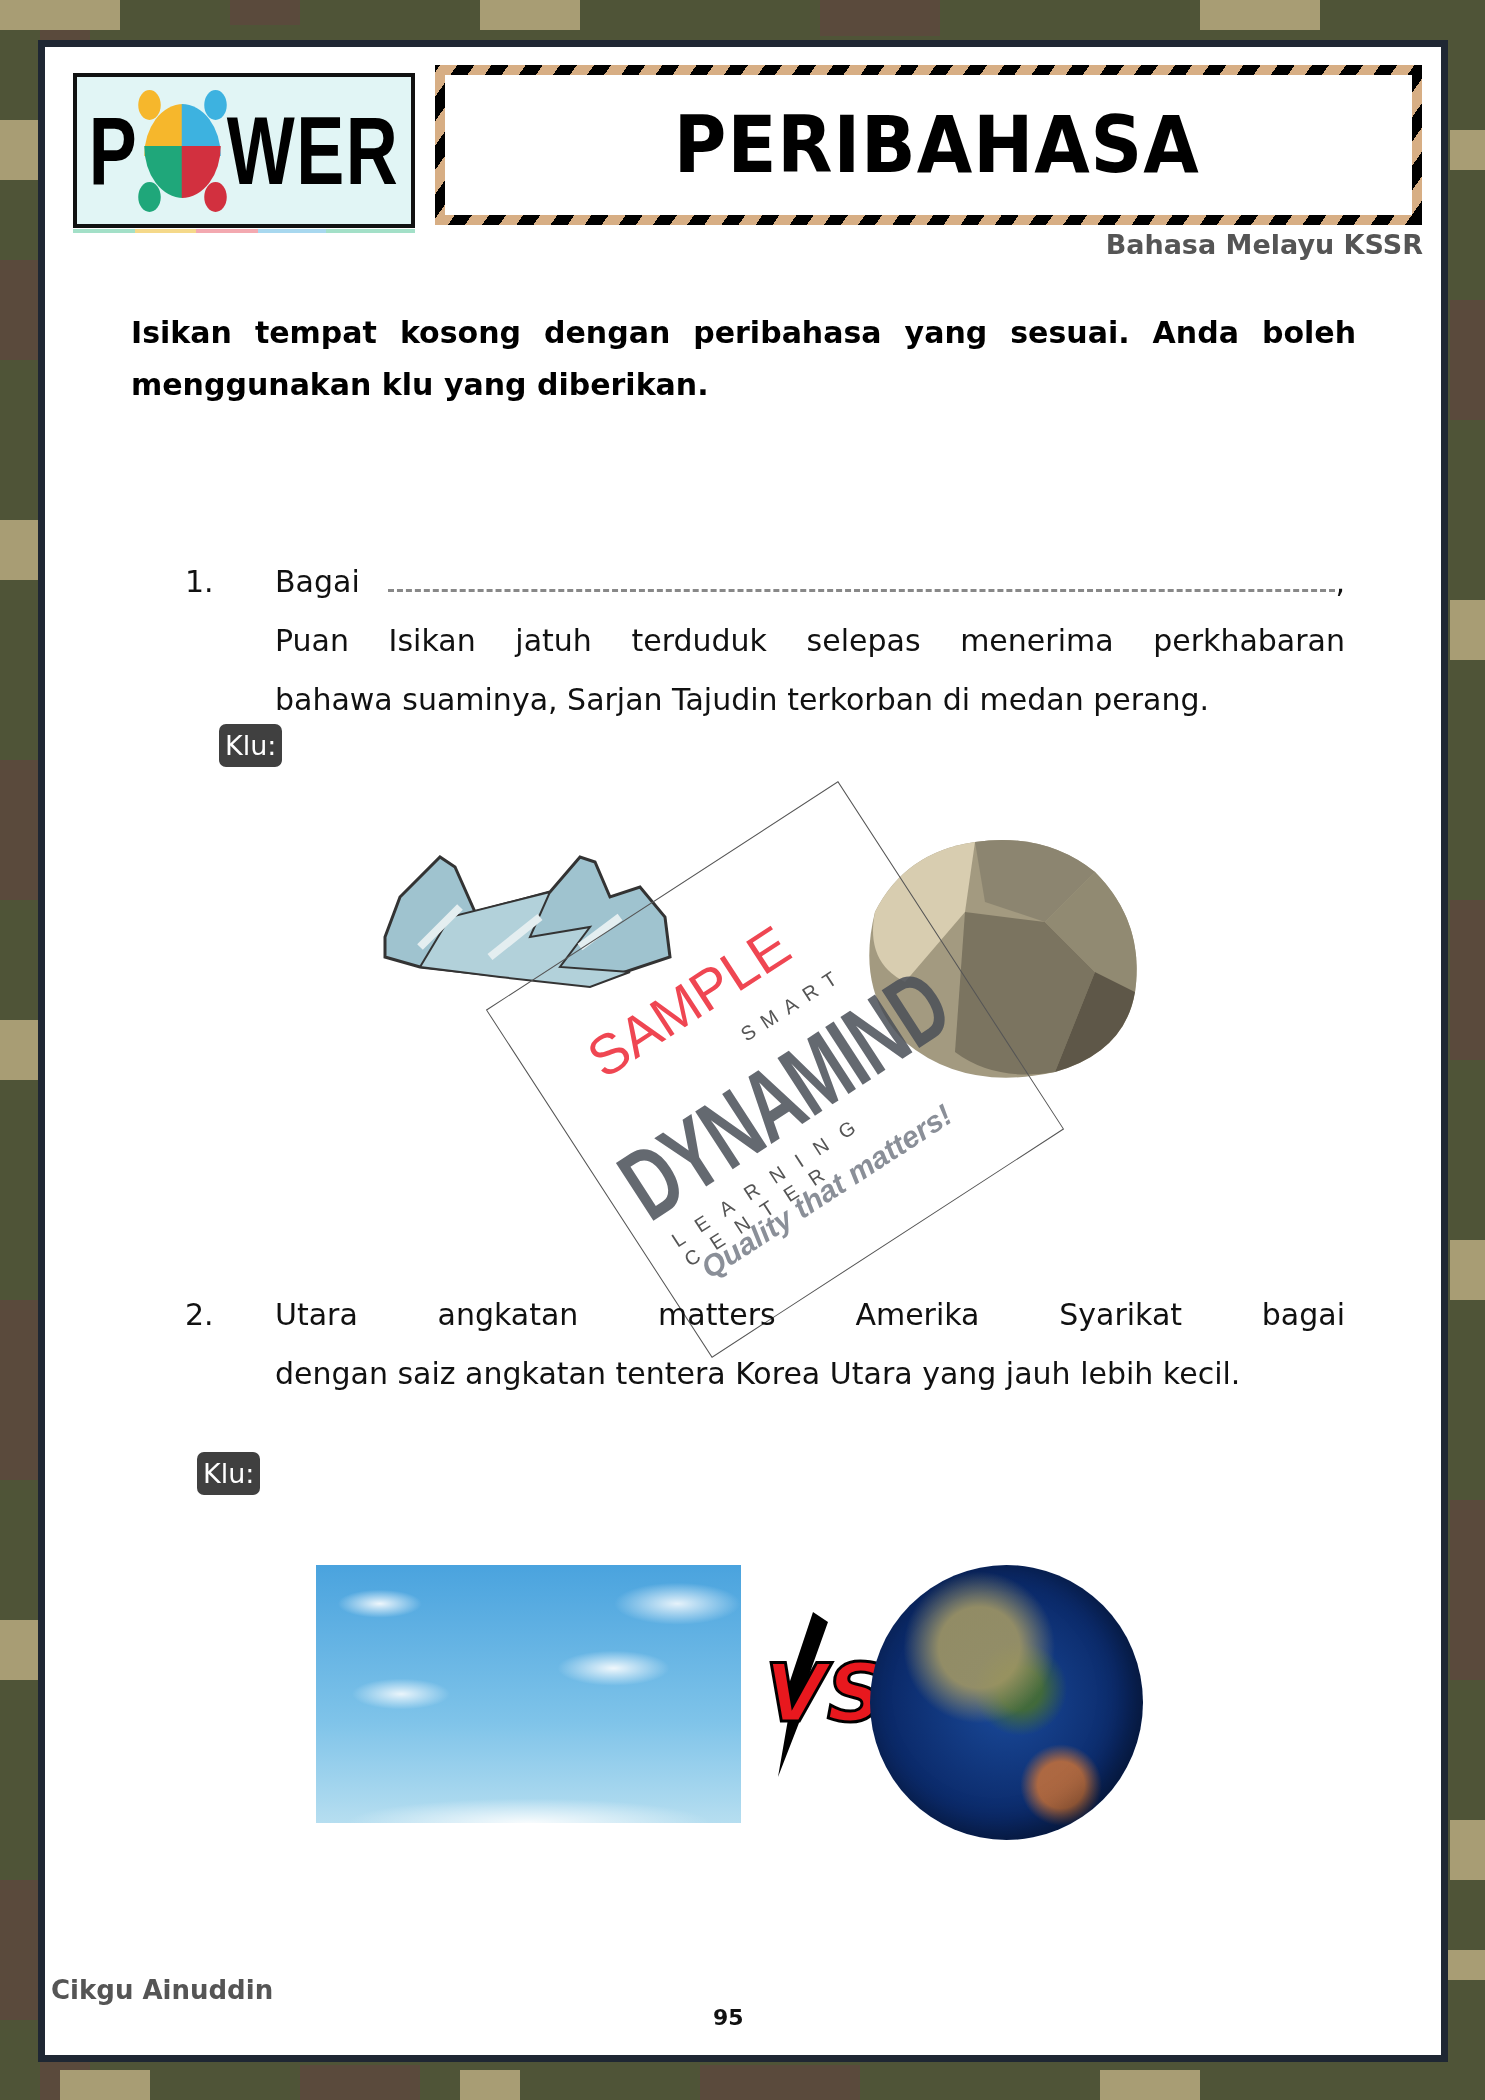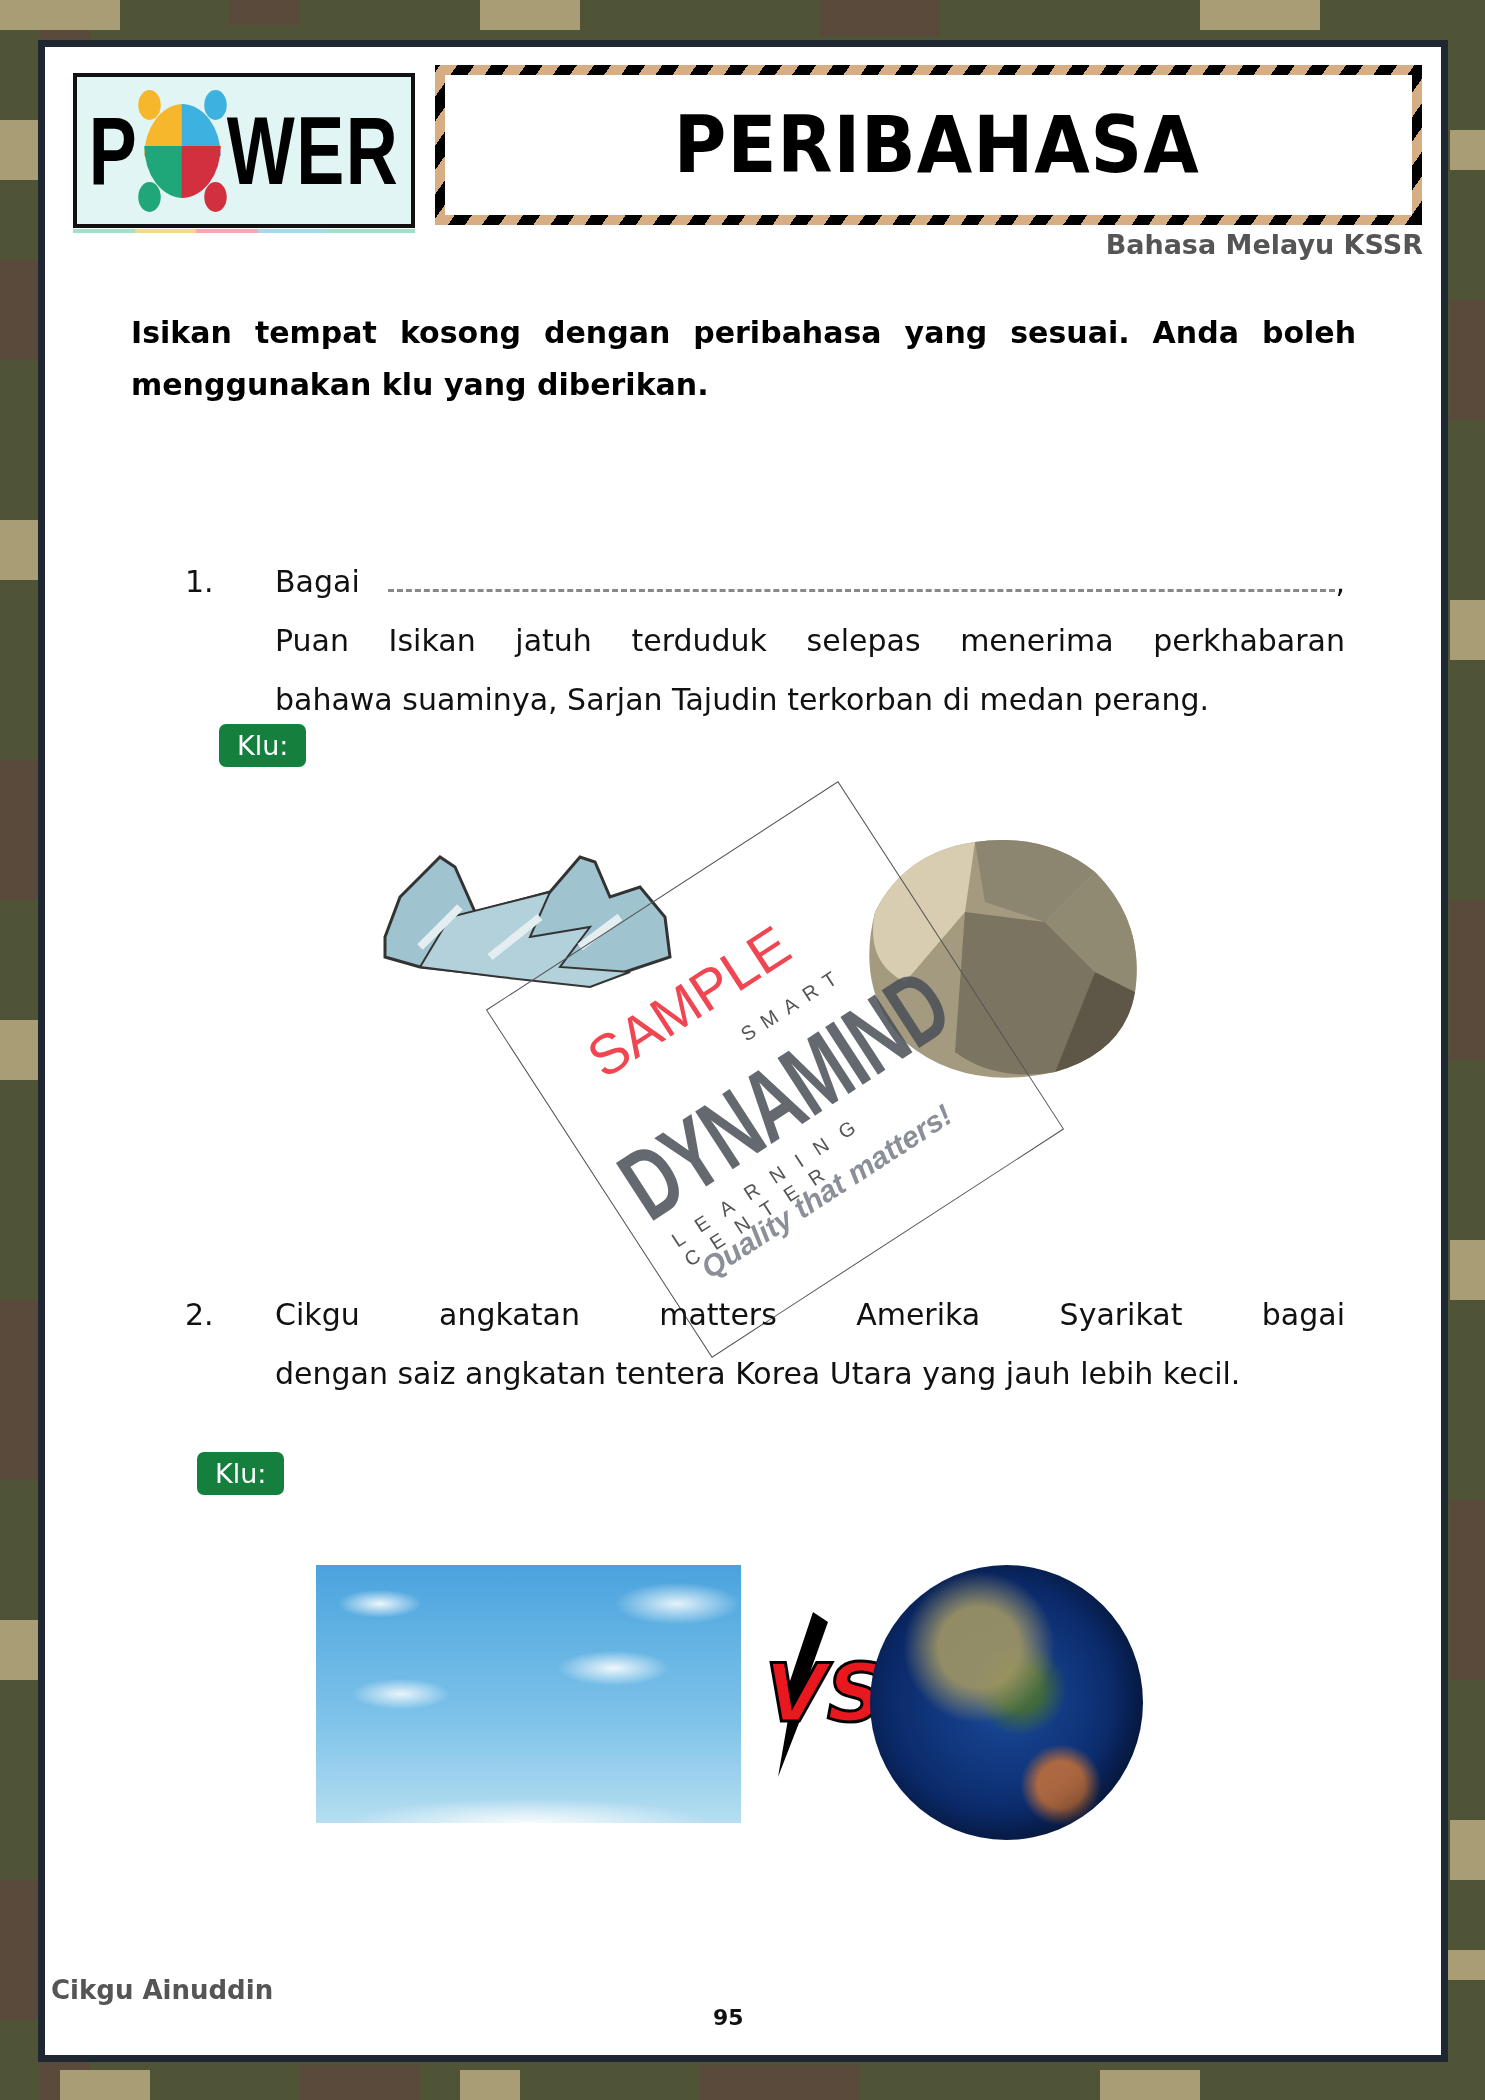--- a/index.html
+++ b/index.html
@@ -77,23 +77,23 @@
   }
   .q-num { position: absolute; left: 0; top: 0; }
   .q-body { margin-left: 90px; text-align: justify; }
   .q-line { display: flex; justify-content: space-between; align-items: center; }
   .blank {
     display: inline-block; border-bottom: 3px dashed #888;
     height: 20px; vertical-align: baseline;
   }
   .klu {
     position: absolute;
-    background: #15803d; color: #fff;
+    background: #404040; color: #fff;
     font-family: "DejaVu Sans", sans-serif; font-size: 27px;
-    padding: 6px 18px; border-radius: 7px;
+    padding: 6px 6px; border-radius: 7px;
   }
   
   .img-box { position: absolute; }
   .sky {
     background:
       radial-gradient(ellipse 60px 20px at 15% 15%, rgba(255,255,255,0.9), transparent 70%),
       radial-gradient(ellipse 80px 25px at 70% 40%, rgba(255,255,255,0.9), transparent 70%),
       radial-gradient(ellipse 70px 22px at 20% 50%, rgba(255,255,255,0.85), transparent 70%),
       radial-gradient(ellipse 90px 30px at 85% 15%, rgba(255,255,255,0.85), transparent 70%),
       radial-gradient(ellipse 260px 35px at 50% 100%, rgba(255,255,255,0.9), transparent 70%),
@@ -255,21 +255,21 @@
     <span class="wm-smart">SMART</span>
     <span class="wm-dyn">DYNAMIND</span>
     <span class="wm-lc">LEARNING CENTER</span>
     <span class="wm-quality">Quality that matters!</span>
   </div>
 
   <div class="q" style="top:1238px;">
     <span class="q-num">2.</span>
     <div class="q-body">
       <div class="q-line">
-        <span>Cikgu</span>
+        <span>Utara</span>
           <span>angkatan</span>
           <span>matters</span>
           <span>Amerika</span>
           <span>Syarikat</span>
           <span>bagai</span>
       </div>
       <div>dengan saiz angkatan tentera Korea Utara yang jauh lebih kecil.</div>
     </div>
   </div>
   <div class="klu" style="left:152px;top:1405px;">Klu:</div>

